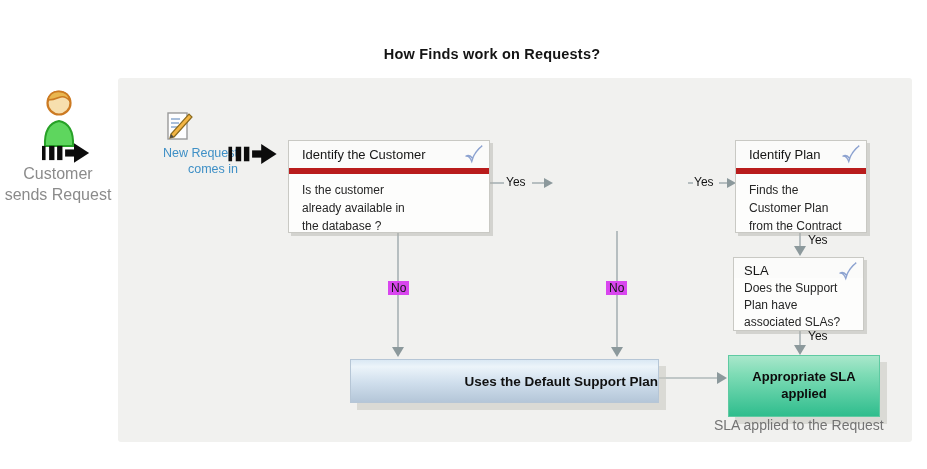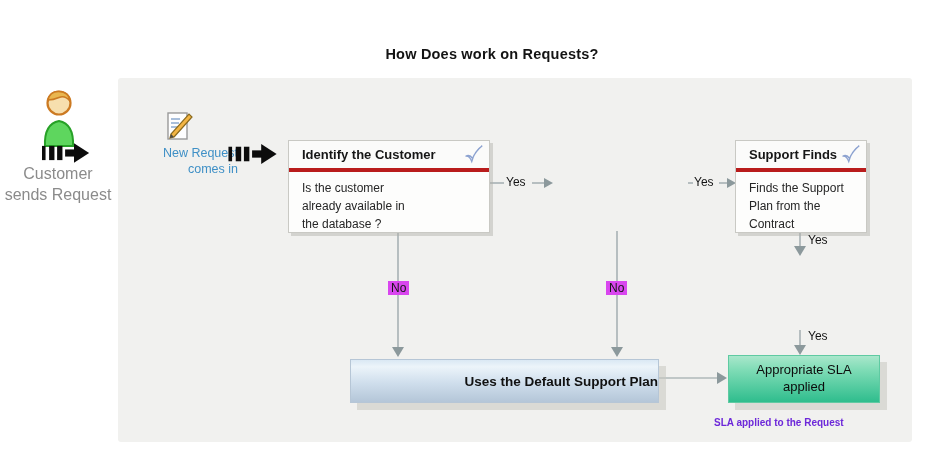--- a/index.html
+++ b/index.html
@@ -14,67 +14,67 @@
 
   
   .actor-label{left:0px;top:164px;width:116px;text-align:center;color:#8b8b8b;
                font-size:16px;line-height:1.3;}
   .request-label{left:134px;top:146px;width:104px;text-align:right;color:#3f90c6;
                  font-size:12.5px;line-height:1.25;}
 
   
   .pbox{background:#fdfdfc;border:1px solid #c9c9c4;
         box-shadow:3px 3px 0 rgba(175,175,168,.45);}
-  .pbox-header{position:relative;background:#fbfbfa;border-bottom:4px solid #b91c1c;
-               font-size:13px;font-weight:bold;color:#161616;padding:6px 26px 5px 13px;height:16px;}
+  .pbox-header{position:relative;background:#fbfbfa;border-bottom:6px solid #b91c1c;
+               font-size:13px;font-weight:normal;color:#161616;padding:6px 26px 5px 13px;height:16px;}
   .pbox-header .check{position:absolute;right:5px;top:3px;}
   .pbox-body{font-size:12px;color:#262626;line-height:1.5;padding:7px 8px 6px 13px;}
   .box-identify{left:288px;top:140px;width:200px;height:91px;}
   .box-contract{left:553px;top:140px;width:135px;height:91px;}
   .box-support{left:735px;top:140px;width:130px;height:91px;}
   .box-sla{left:733px;top:257px;width:129px;height:72px;}
   .sla-header{border-bottom:none;font-weight:normal;padding:5px 26px 0 10px;height:15px;}
   .sla-body{padding:2px 6px 4px 10px;line-height:1.42;}
   .bw1{display:inline-block;max-width:114px;}
   .bw2{display:inline-block;max-width:114px;}
   .bw3{display:inline-block;max-width:104px;}
   .bw4{display:inline-block;max-width:120px;}
 
   
   .default-box{left:350px;top:359px;width:307px;height:42px;
     background:linear-gradient(180deg,#dae8f4 0%,#ecf4fa 16%,#cfdeec 55%,#b4c6d8 100%);
     border:1px solid #b6c6d6;box-shadow:7px 7px 0 rgba(198,198,192,.55);
     display:flex;align-items:center;justify-content:flex-end;
     font-size:13.5px;font-weight:bold;color:#111;}
-  .applied-box{left:728px;top:355px;width:152px;height:48px;
+  .applied-box{left:728px;top:355px;width:152px;height:62px;
     background:linear-gradient(180deg,#a9e7cb 0%,#7fdcb6 30%,#2fbd8d 100%);
     border:1px solid #5fcaa2;box-shadow:7px 7px 0 rgba(198,198,192,.55);
     display:flex;align-items:center;justify-content:center;text-align:center;
-    font-size:13px;font-weight:normal;color:#0c0c0c;line-height:1.3;padding:0 8px;box-sizing:border-box;}
-  .footer-label{left:714px;top:417px;width:200px;color:#6d28d9;font-size:10px;
-                font-weight:bold;white-space:nowrap;}
+    font-size:13px;font-weight:bold;color:#0c0c0c;line-height:1.3;padding:0 8px;box-sizing:border-box;}
+  .footer-label{left:714px;top:417px;width:200px;color:#737373;font-size:14px;
+                font-weight:normal;white-space:nowrap;}
 
   
   .edge{font-size:12px;font-weight:normal;color:#141414;}
   .edge-bg{background:#d946ef;padding:0 3px;}
   .yes-1{left:506px;top:175px;}
   .yes-2{left:694px;top:175px;}
   .no-1{left:388px;top:281px;}
   .no-2{left:606px;top:281px;}
   .yes-3{left:808px;top:233px;}
   .yes-4{left:808px;top:329px;}
 
   .arrow-layer{left:0;top:0;width:927px;height:469px;pointer-events:none;}
 </style>
 </head>
 <body>
 
 <div class="page">
 
-  <div class="abs title">How Does work on Requests?</div>
+  <div class="abs title">How Finds work on Requests?</div>
 
   <div class="abs panel"></div>
 
   <svg class="abs" style="left:40px;top:88px" width="38" height="60" viewBox="0 0 38 60">
     <path d="M5 58 Q4 36 19 33 Q34 36 33 58 Z" fill="#5ed65e" stroke="#27a127" stroke-width="2"></path>
     <circle cx="19" cy="15" r="11.5" fill="#f7dfae" stroke="#cc7a22" stroke-width="2.2"></circle>
     <path d="M8 12 Q10 3 19 3.5 Q29 4 30 13 Q25 7 19 9.5 Q13 12 8 12 Z" fill="#e9b64f" stroke="#cc7a22" stroke-width="1.5"></path>
   </svg>
   <svg class="abs" style="left:42px;top:143px" width="48" height="20" viewBox="0 0 54 22">
     <rect x="0" y="3" width="4" height="16" fill="#0c0c0c"></rect>
@@ -133,30 +133,41 @@
       </svg>
     </div>
     <div class="pbox-body">
       <span class="bw1">Is the customer already available in the database ?</span>
     </div>
   </div>
 
 
   <div class="abs pbox box-support">
     <div class="pbox-header">
-      <span>Support Finds</span>
+      <span>Identify Plan</span>
       <svg class="check" width="21" height="21" viewBox="0 0 24 24">
         <path d="M3 14 C6 13.5 8.5 16 10 20 C12.5 11 17.5 5 22 2 C16.5 6.5 13 11.5 10.8 16.5 C9 13.5 6 12.5 3 14 Z" fill="none" stroke="#8ca2d0" stroke-width="1.5"></path>
       </svg>
     </div>
     <div class="pbox-body">
-      <span class="bw3">Finds the Support Plan from the Contract</span>
+      <span class="bw3">Finds the Customer Plan from the Contract</span>
     </div>
   </div>
 
+  <div class="abs pbox box-sla">
+    <div class="pbox-header sla-header">
+      <span>SLA</span>
+      <svg class="check" width="21" height="21" viewBox="0 0 24 24">
+        <path d="M3 14 C6 13.5 8.5 16 10 20 C12.5 11 17.5 5 22 2 C16.5 6.5 13 11.5 10.8 16.5 C9 13.5 6 12.5 3 14 Z" fill="none" stroke="#8ca2d0" stroke-width="1.5"></path>
+      </svg>
+    </div>
+    <div class="pbox-body sla-body">
+      <span class="bw4">Does the Support Plan have associated SLAs?</span>
+    </div>
+  </div>
 
   <div class="abs edge yes-1">Yes</div>
   <div class="abs edge yes-2">Yes</div>
   <div class="abs edge edge-bg no-1">No</div>
   <div class="abs edge edge-bg no-2">No</div>
   <div class="abs edge yes-3">Yes</div>
   <div class="abs edge yes-4">Yes</div>
 
   <div class="abs default-box">
     <span>Uses the Default Support Plan</span>

